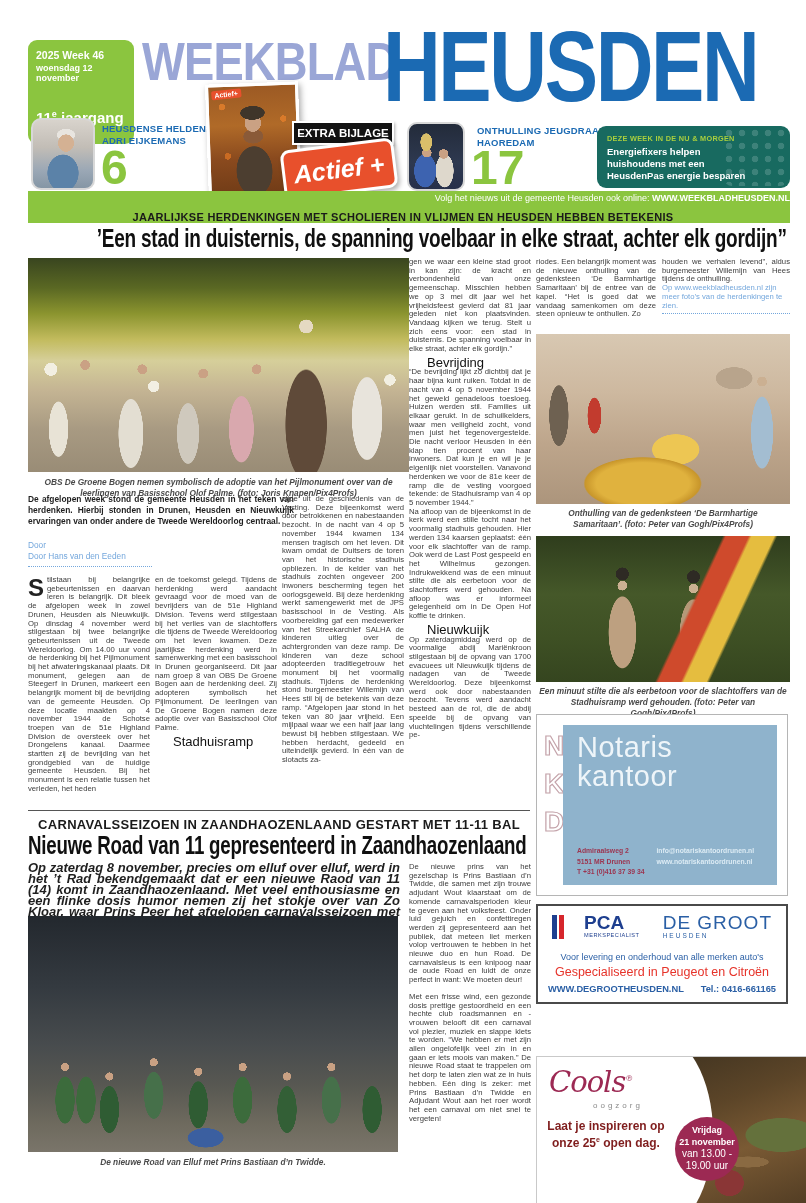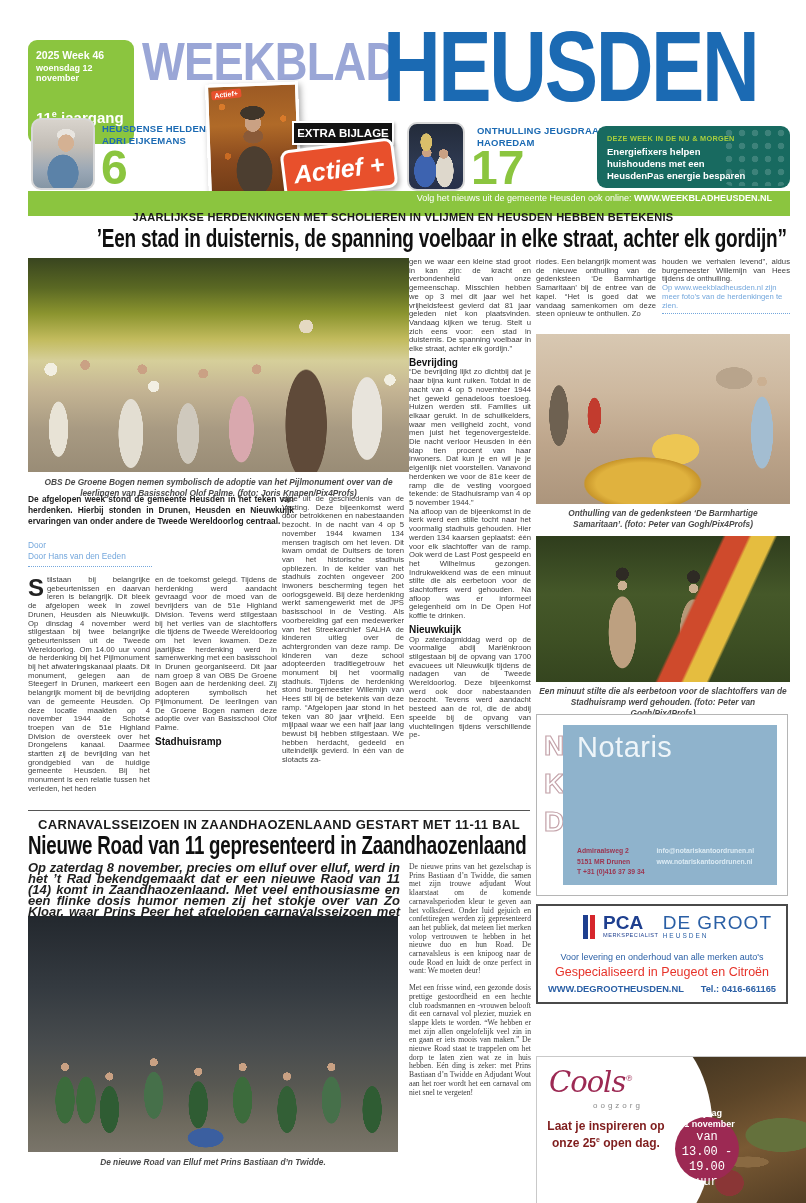--- a/index.html
+++ b/index.html
@@ -57,22 +57,22 @@
           font-style:italic;text-align:center;line-height:44px;}
   .bubble::after{content:"";position:absolute;left:14px;bottom:-12px;border:8px solid transparent;
                  border-top-color:#e8502c;border-left-color:#e8502c;}
   .promo{position:absolute;left:597px;top:126px;width:193px;height:62px;background:#186a60;
          border-radius:9px;padding:8px 10px;box-sizing:border-box;overflow:hidden;}
   .promo::after{content:"";position:absolute;right:2px;top:2px;bottom:2px;width:64px;
                 background-image:radial-gradient(circle at 5px 5px,rgba(255,255,255,.16) 3px,transparent 3.6px);
                 background-size:13px 13px;border-radius:8px;}
   .promo-kicker{font-size:7.3px;font-weight:bold;color:#a9cf3e;letter-spacing:.3px;}
   .promo-text{font-size:9.5px;font-weight:bold;color:#fff;line-height:1.25;margin-top:3px;width:150px;}
-  .onlinebar{position:absolute;left:28px;top:191px;width:762px;height:25px;background:#8bc53f;
-             color:#fff;font-size:9px;line-height:15px;text-align:right;padding-right:18px;box-sizing:border-box;}
+  .onlinebar{position:absolute;left:28px;top:191px;width:762px;height:32px;background:#8bc53f;
+             color:#fff;font-size:9px;line-height:15px;text-align:right;padding-right:0;box-sizing:border-box;}
   .onlinebar b{font-weight:bold;}
   
   .a1-kicker{position:absolute;left:0;top:211px;width:806px;text-align:center;font-size:11px;
              font-weight:bold;color:#1a1a1a;letter-spacing:.3px;}
   .a1-headline{position:absolute;left:0;top:224px;width:806px;text-align:center;font-size:25px;
                font-weight:bold;color:#101010;white-space:nowrap;transform:scaleX(.76);letter-spacing:-.3px;}
   .photo{position:absolute;}
   .lead-photo{left:28px;top:258px;width:381px;height:214px;
     background:
       radial-gradient(8px 8px at 6% 52%,#f2efe2 80%,transparent 82%),
@@ -92,21 +92,21 @@
       linear-gradient(180deg,#39451f 0%,#5a6823 14%,#8b942f 26%,#c2bb5d 38%,#d6cf9a 48%,#c4b493 62%,#a89a82 80%,#998c76 100%);}
   .cap{position:absolute;font-style:italic;font-weight:bold;color:#4a4a4a;font-size:8.3px;
        line-height:1.3;text-align:center;}
   .lead-cap{left:38px;top:477px;width:361px;}
   .a1-intro{position:absolute;left:28px;top:494px;width:266px;font-size:8.4px;font-weight:bold;
             color:#1f1f1f;line-height:11px;text-align:justify;}
   .byline{position:absolute;left:28px;top:540px;width:124px;color:#74a7dc;font-size:8.3px;
           line-height:1.35;border-bottom:1px dotted #74a7dc;padding-bottom:4px;}
   .bodycol{position:absolute;font-size:7.7px;line-height:8.7px;text-align:justify;color:#3c3c3c;overflow:hidden;}
   .bodycol p{margin:0;}
-  .subhead{font-weight:bold;color:#111;font-size:10px;margin:5px 0 1px;}
+  .subhead{font-weight:normal;color:#111;font-size:13px;margin:5px 18px 1px;}
   .c1{left:28px;top:576px;width:122px;height:238px;}
   .c2{left:155px;top:576px;width:122px;height:238px;}
   .c3{left:282px;top:495px;width:122px;height:318px;}
   .c4{left:409px;top:258px;width:122px;height:556px;}
   .c5{left:536px;top:258px;width:120px;height:74px;}
   .c6{left:662px;top:258px;width:128px;height:94px;}
   .dcap{float:left;font-size:24px;line-height:23px;font-weight:bold;color:#222;padding-right:3px;}
   .webnote{color:#74a7dc;border-bottom:1px dotted #74a7dc;padding-bottom:3px;margin-top:6px;text-align:left;}
   .ph-unveil{left:536px;top:334px;width:254px;height:170px;
     background:
@@ -164,27 +164,27 @@
       radial-gradient(14px 34px at 22% 82%,#2f5c33 68%,transparent 70%),
       radial-gradient(14px 34px at 34% 76%,#46704a 68%,transparent 70%),
       radial-gradient(14px 34px at 46% 80%,#2f5c33 68%,transparent 70%),
       radial-gradient(14px 34px at 58px 78%,#3c6b3c 68%,transparent 70%),
       radial-gradient(14px 34px at 58% 78%,#3c6b3c 68%,transparent 70%),
       radial-gradient(14px 34px at 70% 82%,#335f36 68%,transparent 70%),
       radial-gradient(14px 34px at 82% 78%,#46704a 68%,transparent 70%),
       radial-gradient(14px 34px at 93% 82%,#2f5c33 68%,transparent 70%),
       linear-gradient(180deg,#23282e 0%,#343a40 30%,#484c4e 55%,#585852 72%,#6e6a5e 88%,#7a756a 100%);}
   .a2-cap{left:48px;top:1157px;width:330px;}
-  .a2-col{left:409px;top:863px;width:122px;height:292px;font-family:Liberation Serif, serif;}
+  .a2-col{left:409px;top:863px;width:122px;height:292px;}
   .a2-col .p2{margin-top:8px;}
   
   .ad-dg{position:absolute;left:536px;top:904px;width:252px;height:100px;background:#fff;
          border:2px solid #4a4a4a;box-sizing:border-box;}
   .dg-row{display:flex;justify-content:space-between;padding:8px 14px 2px;}
-  .pca{display:flex;gap:8px;margin-left:31px;}
+  .pca{display:flex;gap:20px;}
   .pca-bars{display:flex;gap:2px;padding-top:1px;}
   .pca-bars i{display:block;width:5px;height:24px;}
   .bar-blue{background:#1e3f8f;}
   .bar-red{background:#d6262c;}
   .pca-name{font-size:19px;font-weight:bold;color:#1e3f8f;line-height:.95;}
   .pca-sub{font-size:5.6px;color:#1e3f8f;letter-spacing:.5px;}
   .dg-name{font-size:19px;color:#2a5fa5;letter-spacing:1px;line-height:.95;}
   .dg-namesub{font-size:6.5px;color:#2a5fa5;letter-spacing:2px;}
   .dg-line1{text-align:center;font-size:9px;color:#2a5fa5;margin-top:11px;}
   .dg-line2{text-align:center;font-size:12.5px;color:#e6332a;margin-top:3px;}
@@ -198,21 +198,21 @@
       radial-gradient(7px 7px at 28% 18%,#ead9a0 76%,transparent 78%),
       radial-gradient(55px 26px at 78% 52%,#64713c 64%,transparent 66%),
       radial-gradient(30px 8px at 60% 70%,#8a6a42 68%,transparent 70%),
       radial-gradient(22px 20px at 50% 84%,#8a3636 64%,transparent 66%),
       linear-gradient(160deg,#3e3220 0%,#5c4528 35%,#7a5a34 60%,#4e3a22 100%);}
   .cools-curve{position:absolute;left:60px;top:-24px;width:116px;height:200px;border-radius:50%;background:#fff;}
   .cools-badge{position:absolute;left:138px;top:60px;width:64px;height:64px;border-radius:50%;
                background:#9c2953;color:#fff;text-align:center;display:flex;flex-direction:column;
                justify-content:center;line-height:1.25;}
   .cools-badge .b{font-size:9px;font-weight:bold;}
-  .cools-badge .r{font-size:12px;font-family:Liberation Mono, monospace;}
+  .cools-badge .r{font-size:10px;}
   .cools-logo{position:absolute;left:12px;top:8px;font-family:"DejaVu Serif",serif;font-style:italic;
               font-size:29px;color:#9c2953;letter-spacing:-1px;}
   .cools-logo sup{font-size:8px;}
   .cools-logosub{position:absolute;left:56px;top:44px;font-size:8px;letter-spacing:3px;color:#8a8a8a;}
   .cools-head{position:absolute;left:6px;top:62px;width:126px;text-align:center;font-size:12px;
               font-weight:bold;color:#7f1d1d;line-height:1.3;}
   .cools-head sup{font-size:7px;vertical-align:super;}
   .cools-body{position:absolute;left:2px;top:96px;width:130px;text-align:center;font-size:8.4px;
               color:#333;line-height:1.55;}
 </style>
@@ -293,20 +293,21 @@
 <div class="cap cap-soldiers">Een minuut stilte die als eerbetoon voor de slachtoffers van de Stadhuisramp werd gehouden. (foto: Peter van Gogh/Pix4Profs)</div>
 
 <div class="ad-not">
   <div class="not-mono">
     <div>N</div>
     <div>K</div>
     <div>D</div>
   </div>
   <div class="not-blue">
     <div class="not-title">Notaris</div>
+    <div class="not-title">kantoor</div>
     <div class="not-foot">
       <div class="not-addr">
         <div>Admiraalsweg 2</div>
         <div>5151 MR Drunen</div>
         <div>T  +31  (0)416 37 39 34</div>
       </div>
       <div class="not-contact">
         <div>info@notariskantoordrunen.nl</div>
         <div>www.notariskantoordrunen.nl</div>
       </div>

